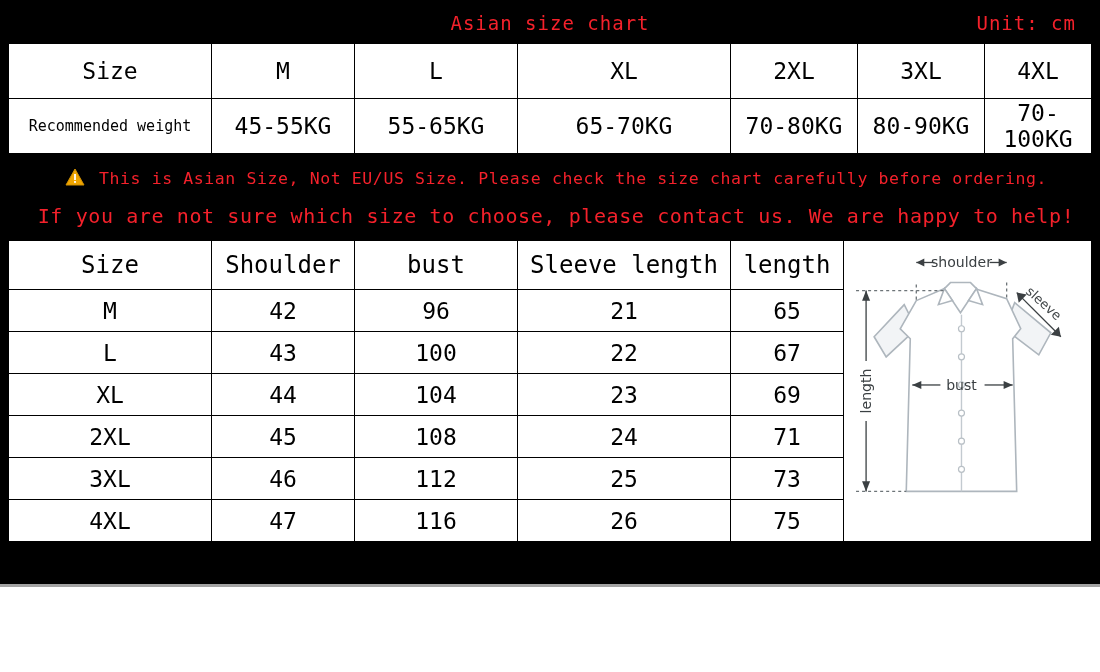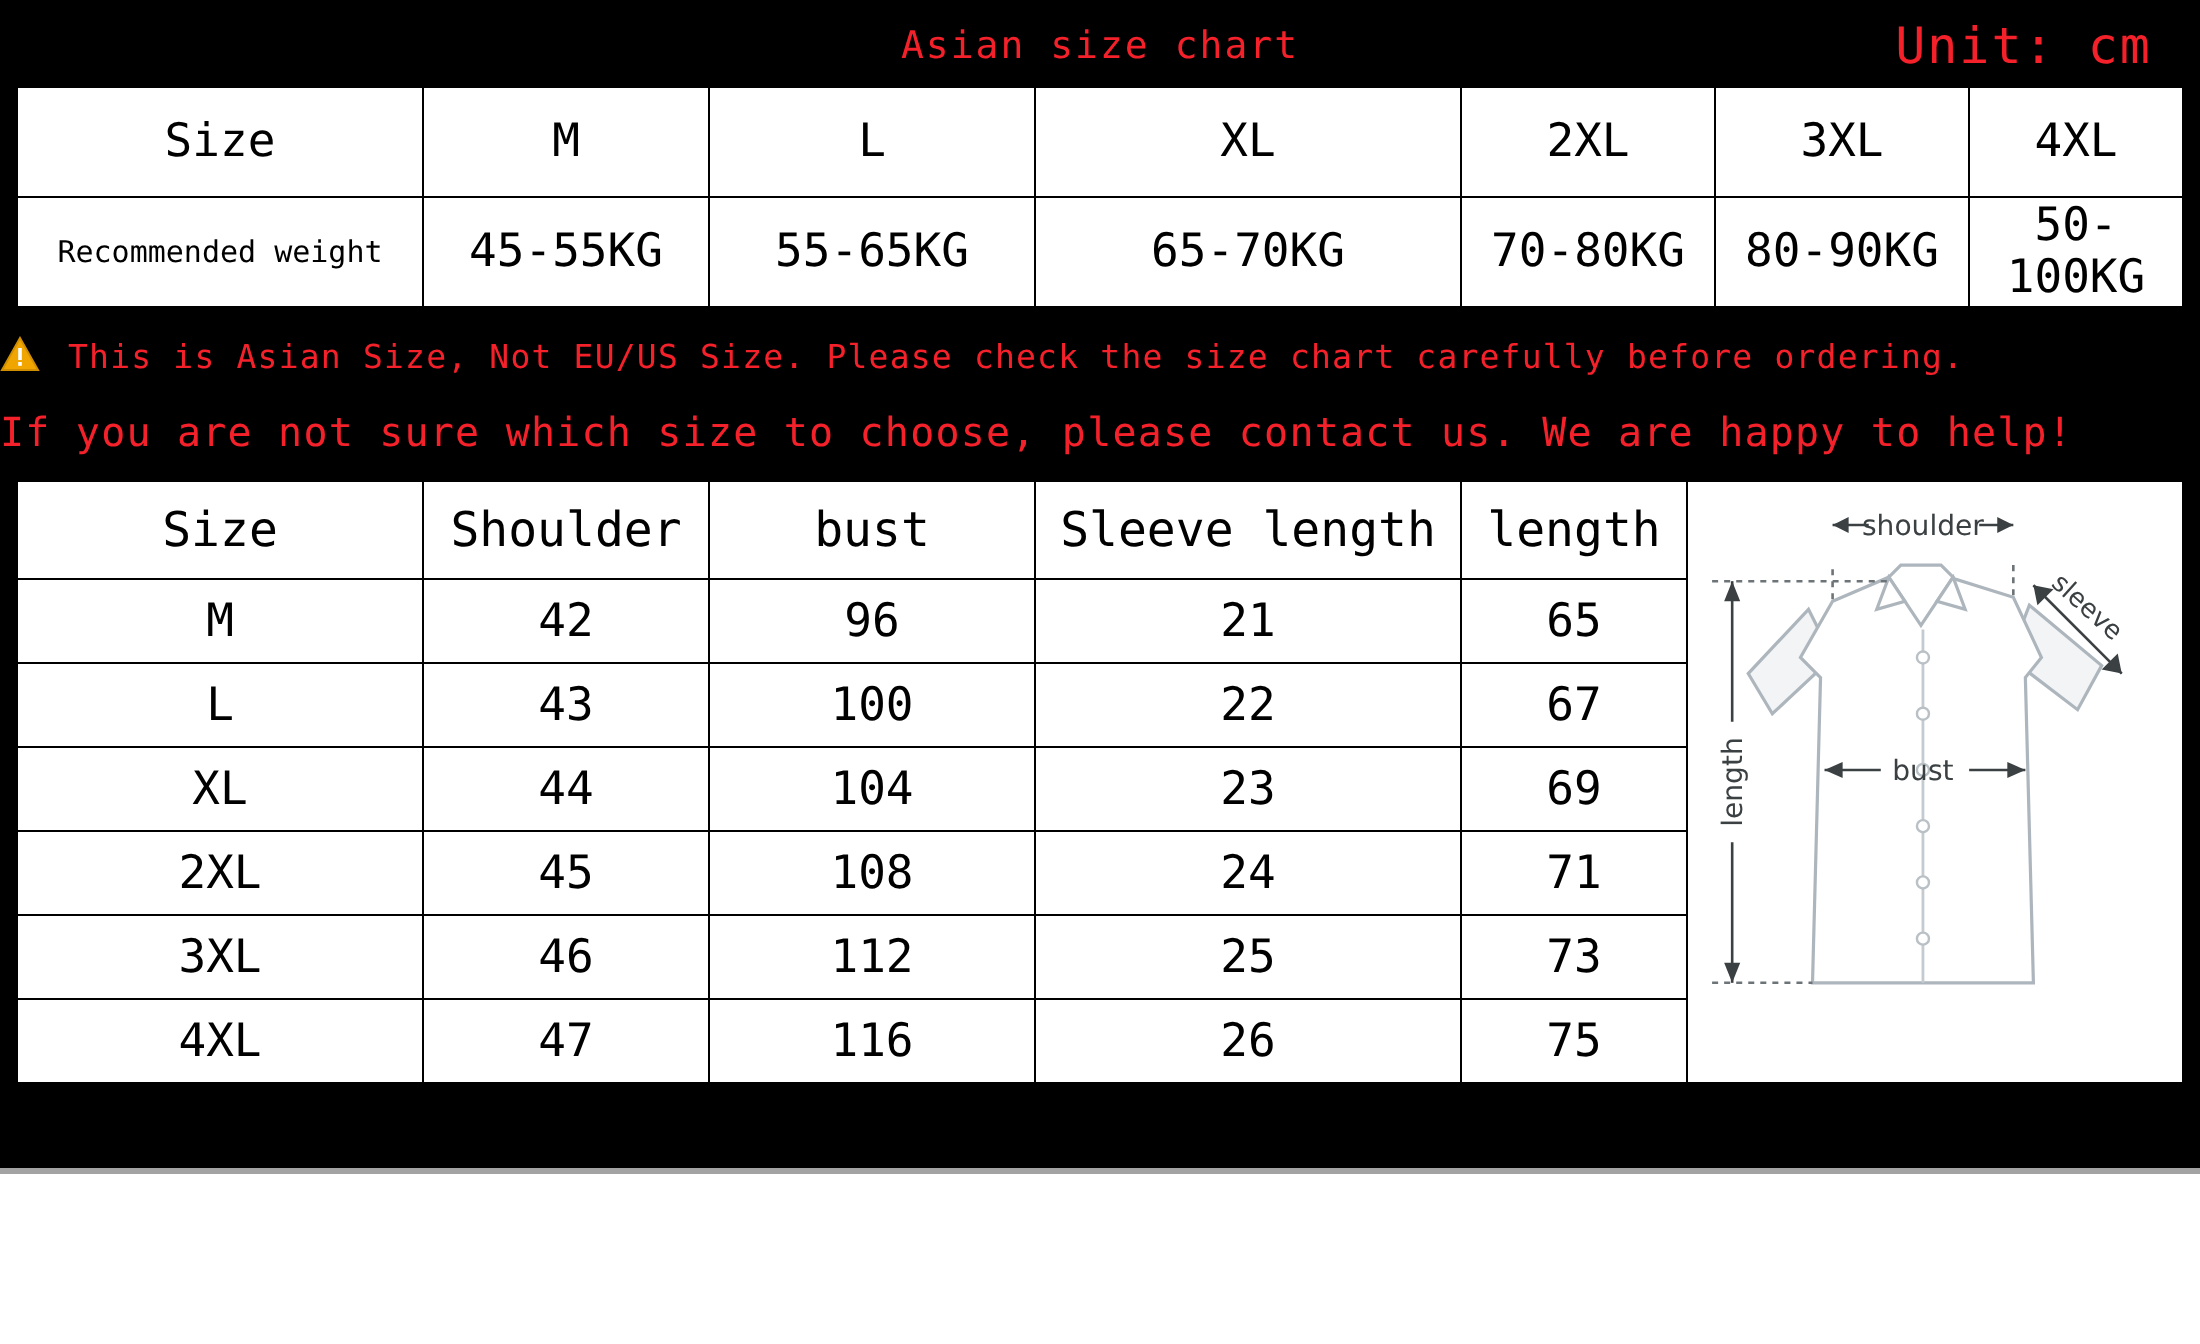--- a/index.html
+++ b/index.html
@@ -33,21 +33,21 @@
     color: #f4212b;
     font-size: 19px;
     letter-spacing: 1px;
   }
   .header-unit {
     position: absolute;
     right: 24px;
     top: 50%;
     transform: translateY(-50%);
     color: #f4212b;
-    font-size: 25px;
+    font-size: 19px;
     letter-spacing: 1px;
   }
 
   
   table {
     border-collapse: collapse;
     width: 1084px;
     margin: 0 8px;
     table-layout: fixed;
     padding-left: 23px;
@@ -67,21 +67,22 @@
   .weight-table .label-cell {
     font-size: 15px;
     margin-top: 16px;
   }
   .weight-table .size-label-cell {
     font-size: 23px;
   }
 
   
   .notice {
-    padding: 14px 0 12px 0;
+    padding: 14px 0 12px 12px;
+    text-align: center;
   }
   .notice-line1 {
     color: #f4212b;
     font-size: 16.5px;
     letter-spacing: 0.6px;
     white-space: nowrap;
   }
   .notice-line2 {
     color: #f4212b;
     font-size: 20px;
@@ -172,21 +173,21 @@
       <td style="width:124px">3XL</td>
       <td>4XL</td>
     </tr>
     <tr>
       <td class="label-cell">Recommended weight</td>
       <td>45-55KG</td>
       <td>55-65KG</td>
       <td>65-70KG</td>
       <td>70-80KG</td>
       <td>80-90KG</td>
-      <td>50-100KG</td>
+      <td>70-100KG</td>
     </tr>
   </tbody>
     </table>
 
   <div class="notice">
     <div class="notice-line1">
       <span class="warn-icon">
         <svg width="20" height="18" viewBox="0 0 20 18">
           <polygon points="10,1 19,17 1,17" fill="#f0a500" stroke="#d08f00" stroke-width="1"></polygon>
           <rect x="9.1" y="6" width="1.8" height="6" fill="#ffffff"></rect>

